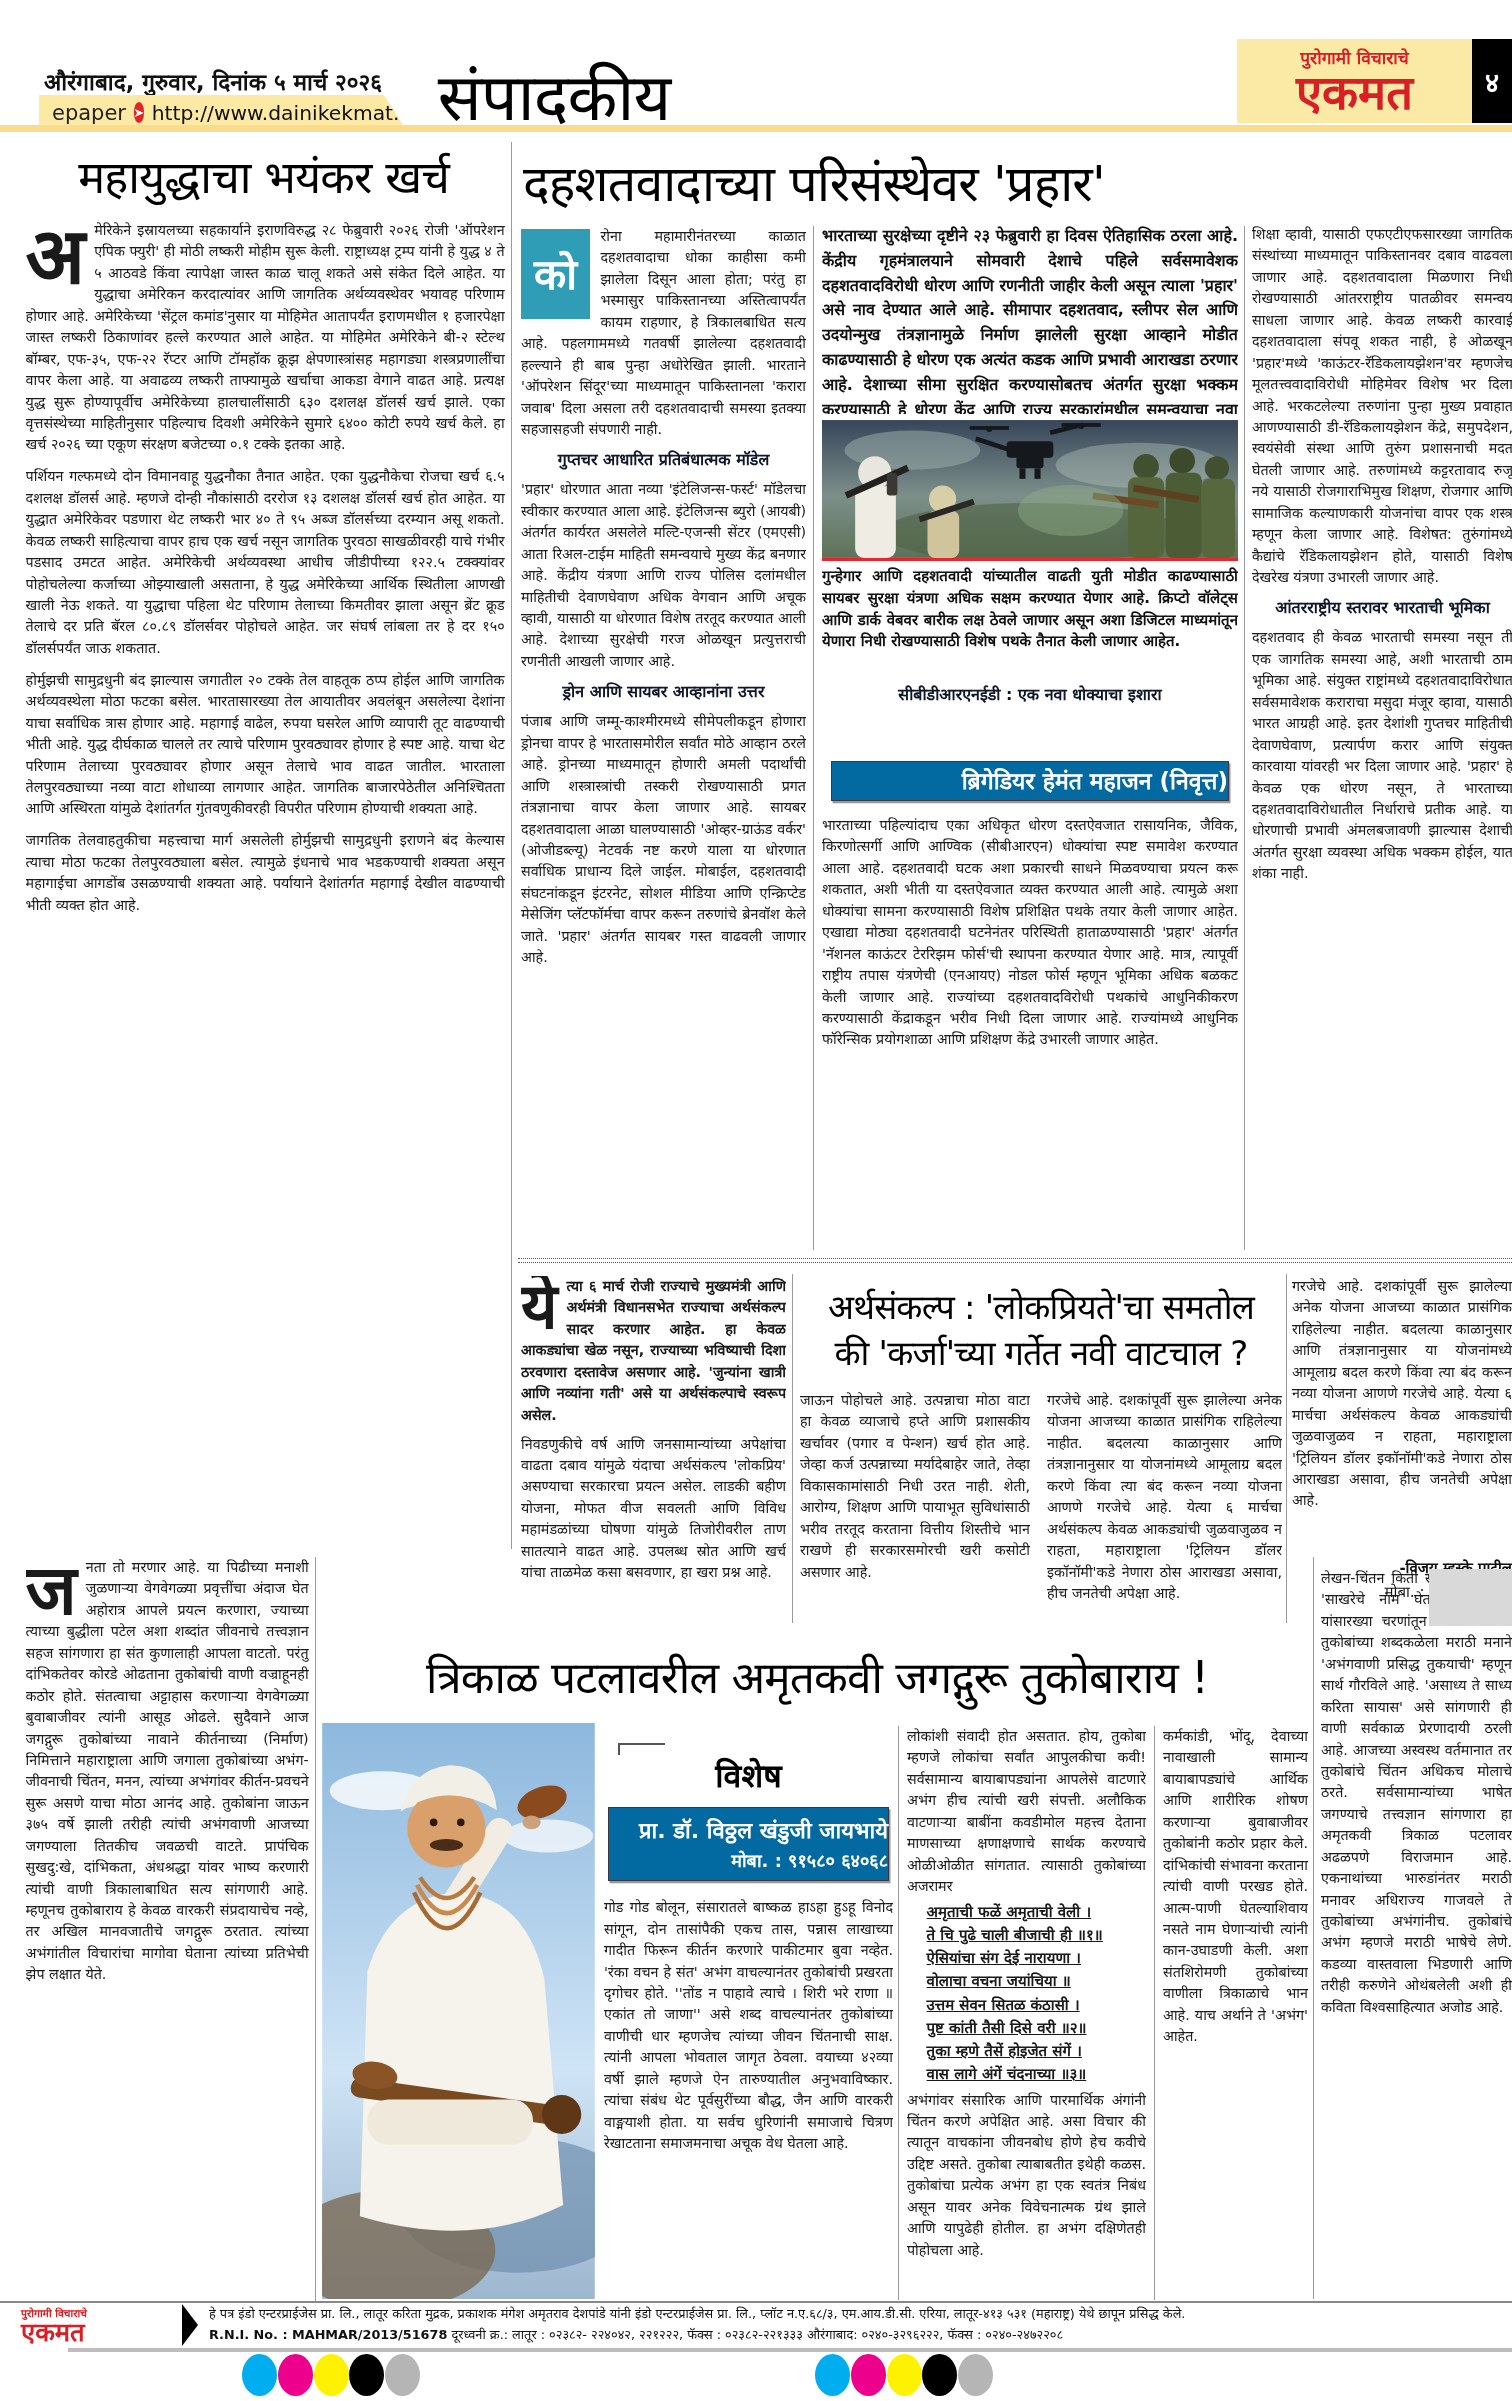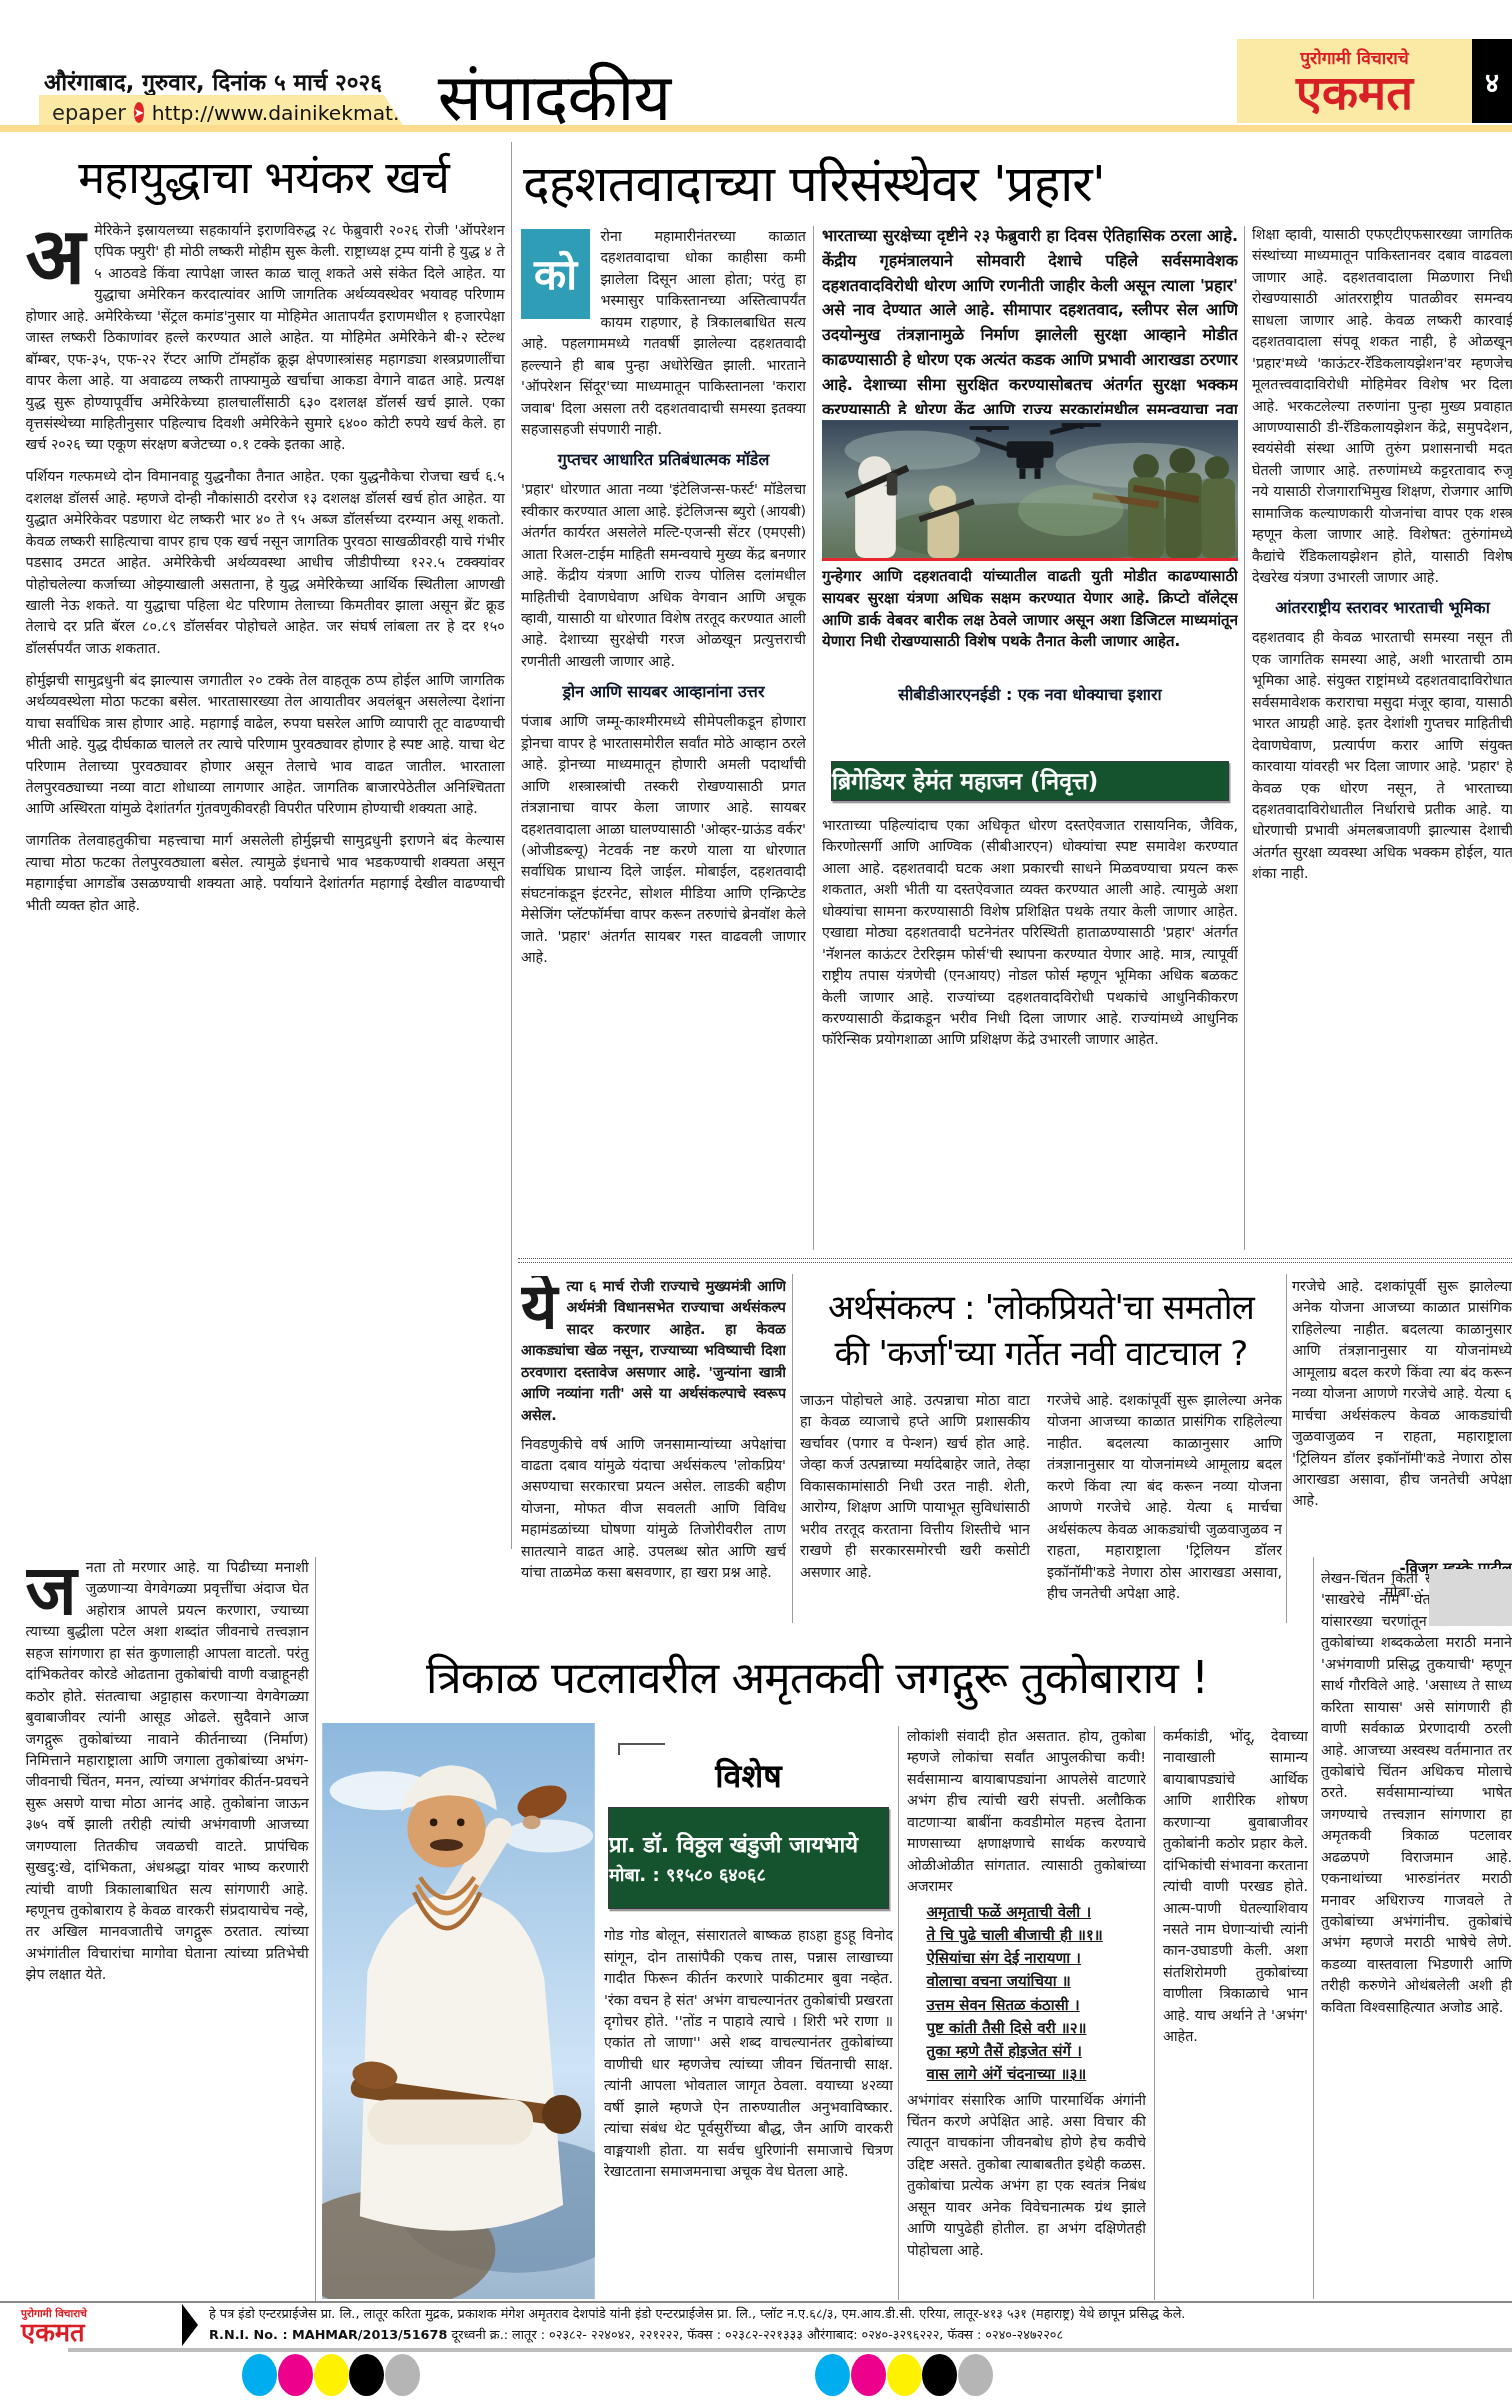--- a/index.html
+++ b/index.html
@@ -8,21 +8,21 @@
   .abs{position:absolute;}
   .just{text-align:justify;text-justify:inter-word;overflow:hidden;}
   .body-txt{font-size:14.3px;line-height:1.5;color:#1a1a1a;}
   .vrule{position:absolute;width:0.8px;background:#9a9a9a;}
   .headline{font-weight:normal;color:#000;letter-spacing:-0.8px;}
   .dropcap{float:left;font-size:78px;line-height:.82;font-weight:bold;margin:4.5px 9px 0 0;}
   .dropcap-box{float:left;width:69px;height:90px;background:#2f9db5;color:#fff;
                font-size:42px;font-weight:bold;display:flex;align-items:center;justify-content:center;
                margin:3px 10.5px 3px 0;}
   .subhead{font-weight:bold;text-align:center;font-size:16px;margin:7.5px 0;color:#0f172a;}
-  .byline-bar{background:#14532d;color:#fff;text-align:left;font-weight:bold;
+  .byline-bar{background:#0369a1;color:#fff;text-align:right;font-weight:bold;
               border:1.5px solid #3a3742;box-shadow:1.5px 2.3px 0 #999;}
   .label-box{position:relative;text-align:center;font-weight:bold;color:#000;background:#fff;}
   .label-box:before{content:"";position:absolute;left:-6px;top:-9px;width:45px;height:10.5px;
                     border-left:2.3px solid #555;border-top:2.3px solid #555;}
   .dotline{position:absolute;height:0;border-top:1.5px dotted #555;}
   .caption{font-size:15px;line-height:1.45;font-weight:600;}
   .verse{font-weight:bold;font-size:15px;line-height:1.55;padding-left:19.6px;}
   .sig{font-weight:bold;text-align:right;font-size:15px;}
   .dot{display:inline-block;width:35px;height:42px;border-radius:50%;margin-right:0.8px;vertical-align:middle;}
   .footer-small{font-size:12.8px;line-height:1.5;color:#111;}
@@ -213,21 +213,21 @@
 
       <rect x="40" y="470" width="290" height="26" rx="12" transform="rotate(8 40 470)" fill="#7a4a20"></rect>
       <circle cx="318" cy="520" r="26" fill="#5e3716"></circle>
       <ellipse cx="70" cy="468" rx="30" ry="18" fill="#8a5426" transform="rotate(8 70 468)"></ellipse>
       <rect x="60" y="500" width="220" height="60" rx="28" fill="#efe9dc"></rect>
     </svg>
   </div>
 
   <div class="abs just body-txt" style="left:604px;top:1726px;width:289px;height:574px;">
     <div class="label-box" style="width:249px;margin:25.6px auto 6px auto;font-size:32px;">विशेष</div>
-    <div class="byline-bar" style="width:279px;margin:7px auto;padding:20px 0;">
+    <div class="byline-bar" style="width:279px;margin:7px auto;padding:6px 0;">
       <div style="font-size:22px;">प्रा. डॉ. विठ्ठल खंडुजी जायभाये</div>
       <div style="font-size:18px;">मोबा. : ९१५८० ६४०६८</div>
     </div>
     <div style="margin-top:16.6px;">गोड गोड बोलून, संसारातले बाष्कळ हाऽहा हुऽहू विनोद सांगून, दोन तासांपैकी एकच तास, पन्नास लाखाच्या गादीत फिरून कीर्तन करणारे पाकीटमार बुवा नव्हेत. 'रंका वचन हे संत' अभंग वाचल्यानंतर तुकोबांची प्रखरता दृगोचर होते. ''तोंड न पाहावे त्याचे । शिरी भरे राणा ॥ एकांत तो जाणा'' असे शब्द वाचल्यानंतर तुकोबांच्या वाणीची धार म्हणजेच त्यांच्या जीवन चिंतनाची साक्ष. त्यांनी आपला भोवताल जागृत ठेवला. वयाच्या ४२व्या वर्षी झाले म्हणजे ऐन तारुण्यातील अनुभवाविष्कार. त्यांचा संबंध थेट पूर्वसुरींच्या बौद्ध, जैन आणि वारकरी वाङ्मयाशी होता. या सर्वच धुरिणांनी समाजाचे चित्रण रेखाटताना समाजमनाचा अचूक वेध घेतला आहे.</div>
   </div>
 
   <div class="vrule" style="left:898px;top:1726px;height:574px;"></div>
 
   <div class="abs just body-txt" style="left:907px;top:1726px;width:239px;height:574px;">
     <div>लोकांशी संवादी होत असतात. होय, तुकोबा म्हणजे लोकांचा सर्वांत आपुलकीचा कवी! सर्वसामान्य बायाबापड्यांना आपलेसे वाटणारे अभंग हीच त्यांची खरी संपत्ती. अलौकिक वाटणाऱ्या बाबींना कवडीमोल महत्त्व देताना माणसाच्या क्षणाक्षणाचे सार्थक करण्याचे ओळीओळीत सांगतात. त्यासाठी तुकोबांच्या अजरामर</div>

